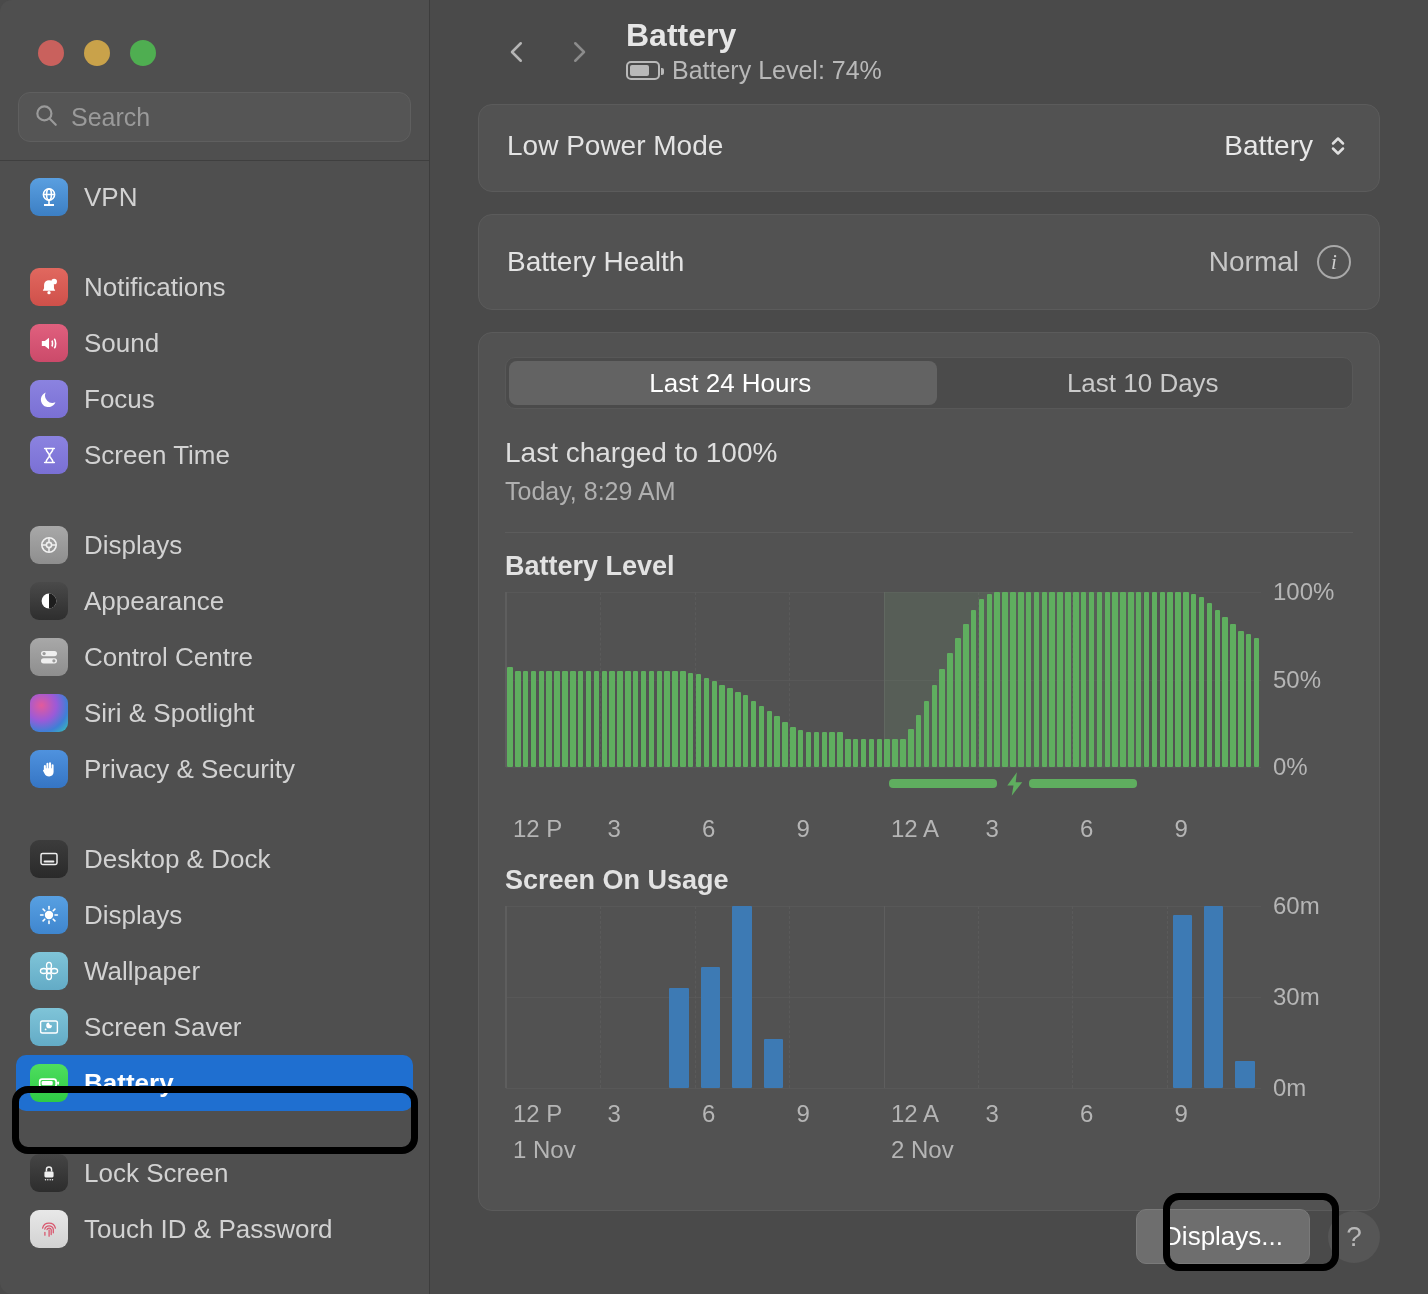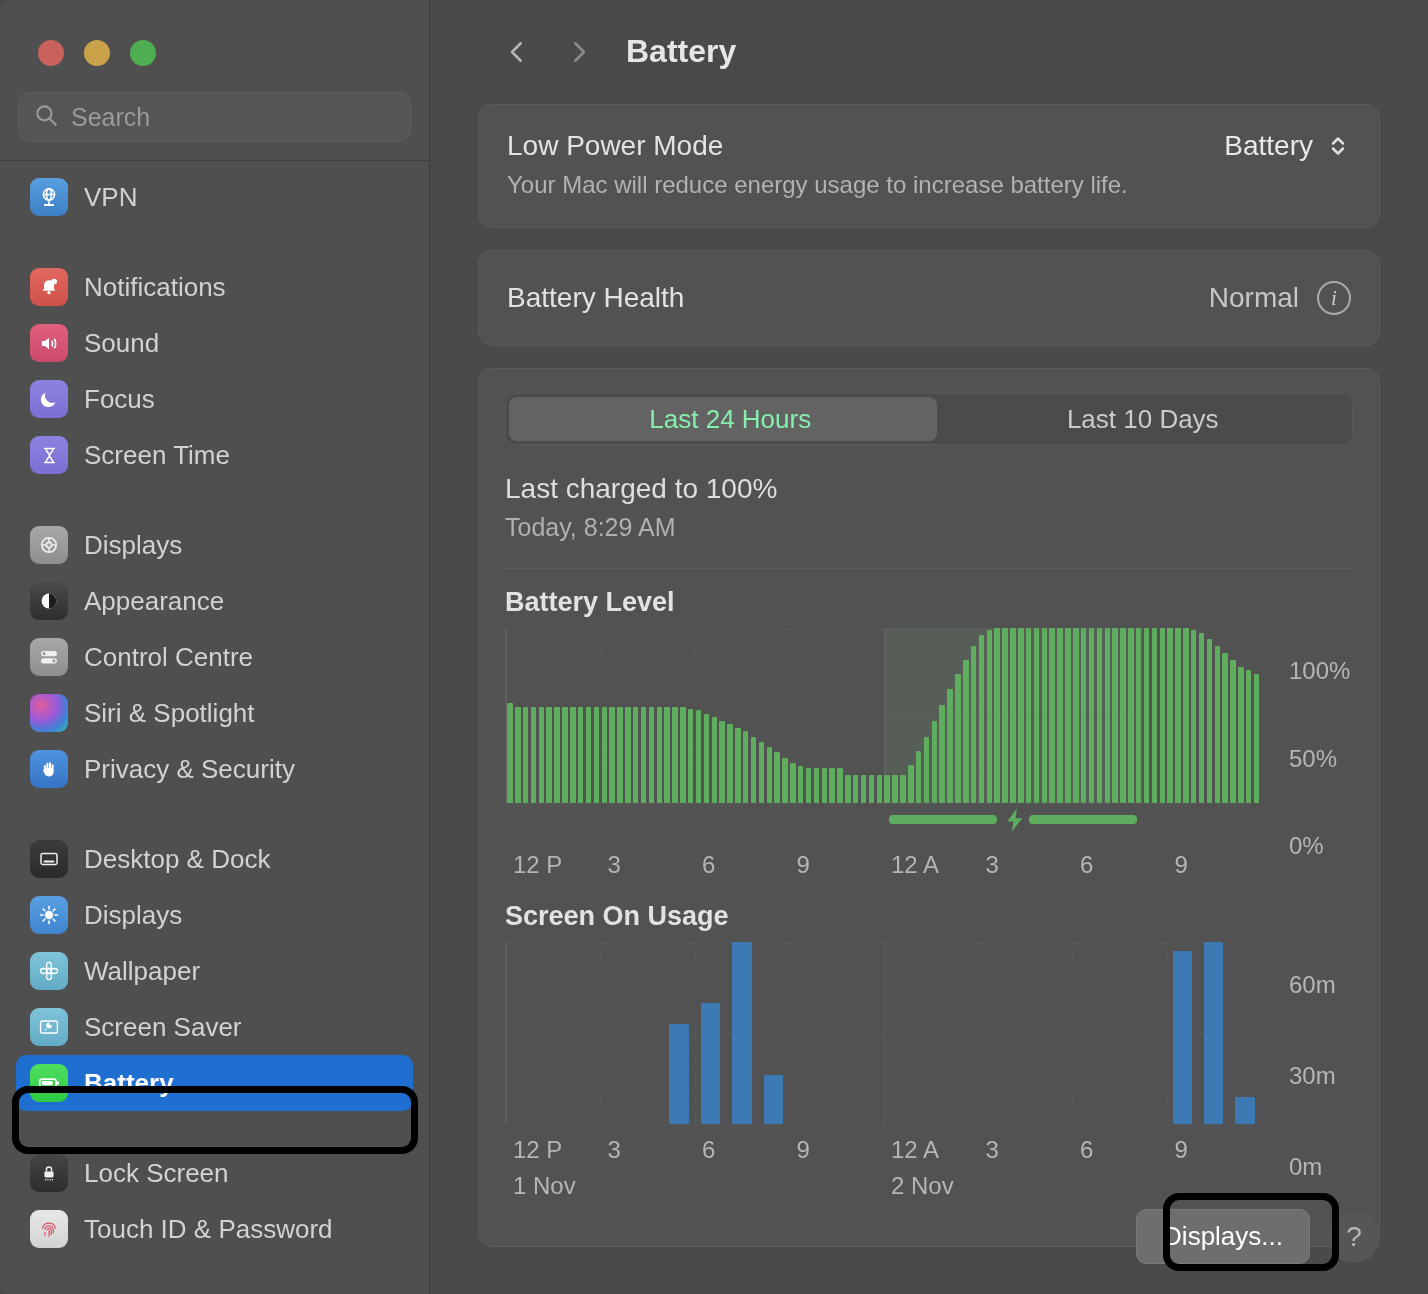--- a/index.html
+++ b/index.html
@@ -196,21 +196,21 @@
     height: 52px;
     padding: 3px;
     border: 1px solid #585858;
   }
   .seg-btn {
     flex: 1;
     display: flex; align-items: center; justify-content: center;
     font-size: 26px; color: #cbcbcb;
     border-radius: 8px;
   }
-  .seg-btn.active { background: #636363; color: #86efac; padding-left: 15px; }
+  .seg-btn.active { background: #636363; color: #ffffff; padding-left: 15px; }
 
   .lastcharge { margin-top: 28px; }
   .lc-title { font-size: 28px; color: #dedede; }
   .lc-time { font-size: 25px; color: #b0b0b0; margin-top: 8px; }
   .hr { height: 1px; background: #5c5c5c; margin: 26px 0 18px 0; }
 
   .chart-title { font-size: 27px; font-weight: bold; color: #e2e2e2; margin-bottom: 10px; }
 
   .chart-area {
     position: relative;
@@ -219,21 +219,21 @@
   .plot {
     position: relative;
     flex: 1;
     border-left: 1px solid #5e5e5e;
   }
   .ylabels {
     width: 92px;
     position: relative;
     font-size: 24px; color: #b5b5b5;
   }
-  .ylabels span { position: absolute; left: 28px; transform: translateY(-50%); margin-top: 43px; }
+  .ylabels span { position: absolute; left: 12px; transform: translateY(-50%); }
 
   .gridline { position: absolute; left: 0; right: 0; height: 1px; background: #585858; }
   .vgrid { position: absolute; top: 0; bottom: 0; width: 1px; border-left: 1px dashed #5a5a5a; }
   .vgrid.solid { border-left: 1px solid #5e5e5e; }
 
   .bars { position: absolute; left: 0; right: 0; bottom: 0; top: 0; display: flex; align-items: flex-end; }
   .bar { flex: 1; margin: 0 1.2px; border-radius: 1px; }
   .bar-green { background: #5fae5f; }
   .bar-blue { background: #3d7ab4; border-radius: 1px; }
 
@@ -512,38 +512,43 @@
             <polyline points="15 5 8 12 15 19"></polyline>
           </svg>
       </div>
       <div class="chev fwd">
         <svg width="30" height="30" viewBox="0 0 24 24" fill="none" stroke="currentColor" stroke-width="2" stroke-linecap="round" stroke-linejoin="round">
             <polyline points="9 5 16 12 9 19"></polyline>
           </svg>
       </div>
       <div class="title-block">
         <div class="page-title">Battery</div>
+        <div class="page-sub">
+          <span class="batt-glyph">
+              <i></i>
+            </span>
+          <span>Battery Level: 74%</span>
+        </div>
       </div>
     </div>
 
     <div class="card">
       <div class="row-lpm">
         <div class="row-head">
           <span class="row-label">Low Power Mode</span>
           <span class="popup">
             <span>Battery</span>
             <span class="stepper">
               <svg width="18" height="30" viewBox="0 0 14 24" fill="none" stroke="#e0e0e0" stroke-width="2" stroke-linecap="round" stroke-linejoin="round">
                 <polyline points="3 10 7 6 11 10"></polyline>
                   <polyline points="3 14 7 18 11 14"></polyline>
               </svg>
             </span>
           </span>
         </div>
-        <div class="row-desc">Your Mac will reduce energy usage to increase battery life.</div>
       </div>
     </div>
 
     <div class="card">
       <div class="row-health">
         <span class="row-label">Battery Health</span>
         <span class="health-val">
           <span>Normal</span>
           <span class="info-ic">i</span>
         </span>

